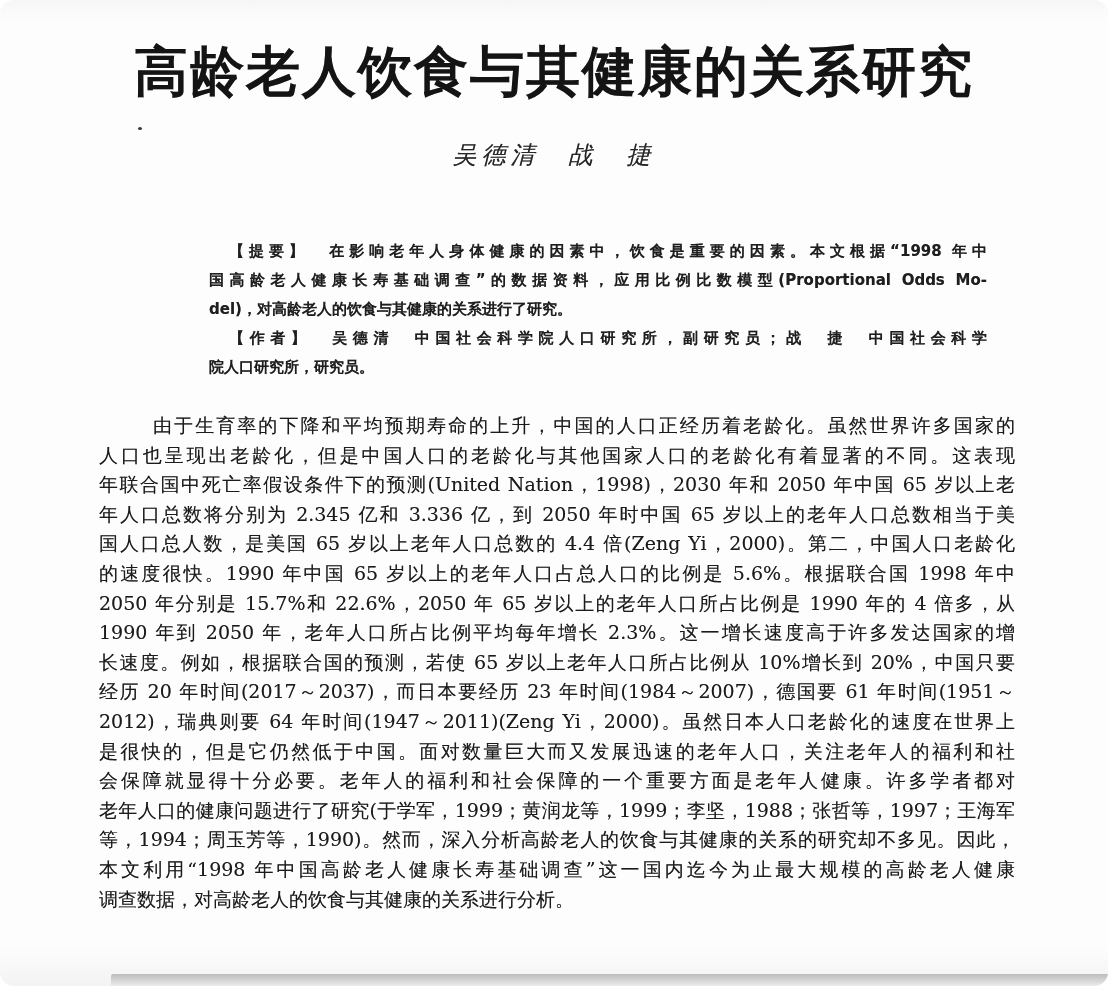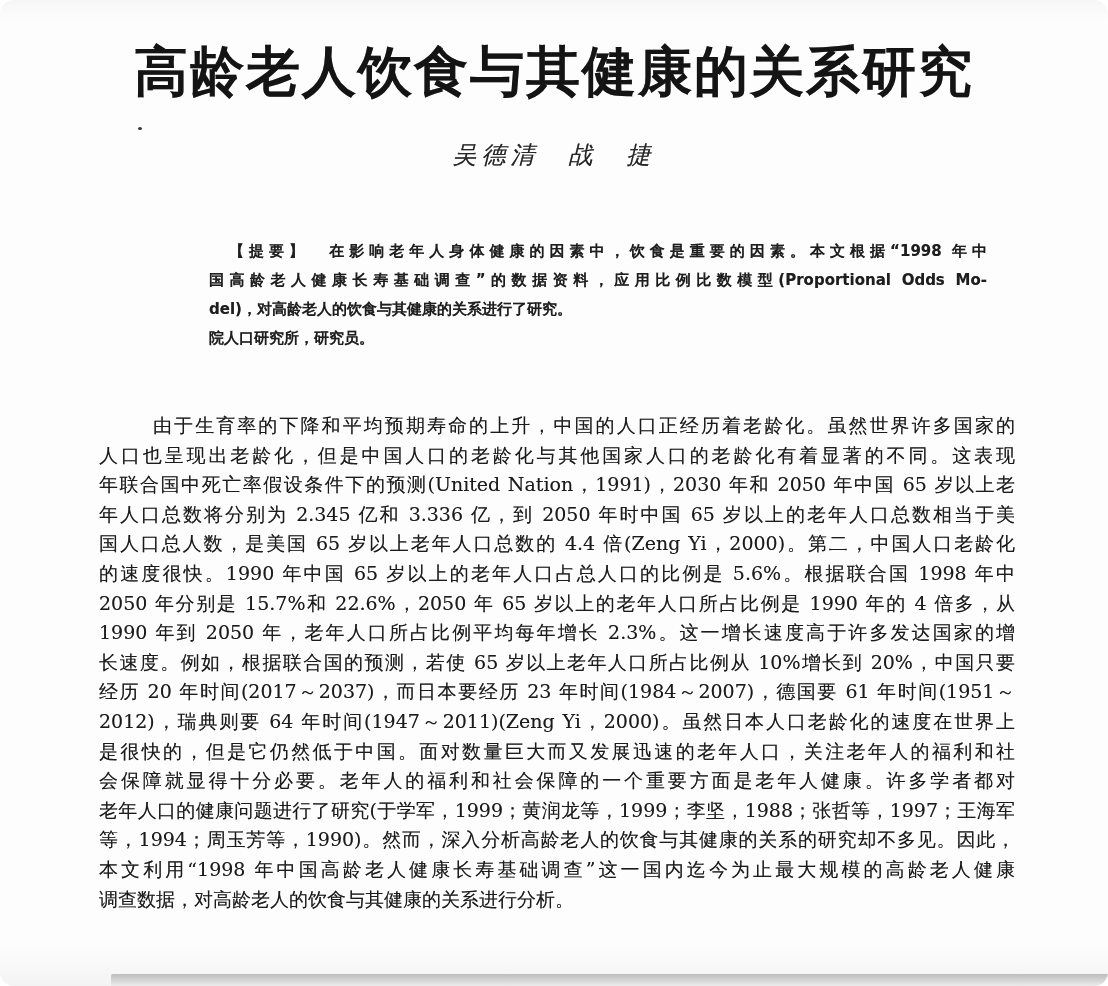--- a/index.html
+++ b/index.html
@@ -119,27 +119,28 @@
   <h1 class="title">高龄老人饮食与其健康的关系研究</h1>
 
   <div class="speck"></div>
 
   <div class="signature">吴德清　战　捷</div>
 
   <div class="abstract">
     <div class="line fill a-indent">【提要】　在影响老年人身体健康的因素中，饮食是重要的因素。本文根据“1998 年中</div>
     <div class="line fill">国高龄老人健康长寿基础调查”的数据资料，应用比例比数模型(Proportional Odds Mo-</div>
     <div class="line">del)，对高龄老人的饮食与其健康的关系进行了研究。</div>
+    <div class="line fill a-indent">【作者】　吴德清　中国社会科学院人口研究所，副研究员；战　捷　中国社会科学</div>
     <div class="line">院人口研究所，研究员。</div>
   </div>
 
   <div class="bodytext">
     <div class="line fill p-indent">由于生育率的下降和平均预期寿命的上升，中国的人口正经历着老龄化。虽然世界许多国家的</div>
     <div class="line fill">人口也呈现出老龄化，但是中国人口的老龄化与其他国家人口的老龄化有着显著的不同。这表现</div>
-    <div class="line fill">年联合国中死亡率假设条件下的预测(United Nation，1991)，2030 年和 2050 年中国 65 岁以上老</div>
+    <div class="line fill">年联合国中死亡率假设条件下的预测(United Nation，1998)，2030 年和 2050 年中国 65 岁以上老</div>
     <div class="line fill">年人口总数将分别为 2.345 亿和 3.336 亿，到 2050 年时中国 65 岁以上的老年人口总数相当于美</div>
     <div class="line fill">国人口总人数，是美国 65 岁以上老年人口总数的 4.4 倍(Zeng Yi，2000)。第二，中国人口老龄化</div>
     <div class="line fill">的速度很快。1990 年中国 65 岁以上的老年人口占总人口的比例是 5.6%。根据联合国 1998 年中</div>
     <div class="line fill">2050 年分别是 15.7%和 22.6%，2050 年 65 岁以上的老年人口所占比例是 1990 年的 4 倍多，从</div>
     <div class="line fill">1990 年到 2050 年，老年人口所占比例平均每年增长 2.3%。这一增长速度高于许多发达国家的增</div>
     <div class="line fill">长速度。例如，根据联合国的预测，若使 65 岁以上老年人口所占比例从 10%增长到 20%，中国只要</div>
     <div class="line fill">经历 20 年时间(2017～2037)，而日本要经历 23 年时间(1984～2007)，德国要 61 年时间(1951～</div>
     <div class="line fill">2012)，瑞典则要 64 年时间(1947～2011)(Zeng Yi，2000)。虽然日本人口老龄化的速度在世界上</div>
     <div class="line fill">是很快的，但是它仍然低于中国。面对数量巨大而又发展迅速的老年人口，关注老年人的福利和社</div>
     <div class="line fill">会保障就显得十分必要。老年人的福利和社会保障的一个重要方面是老年人健康。许多学者都对</div>

